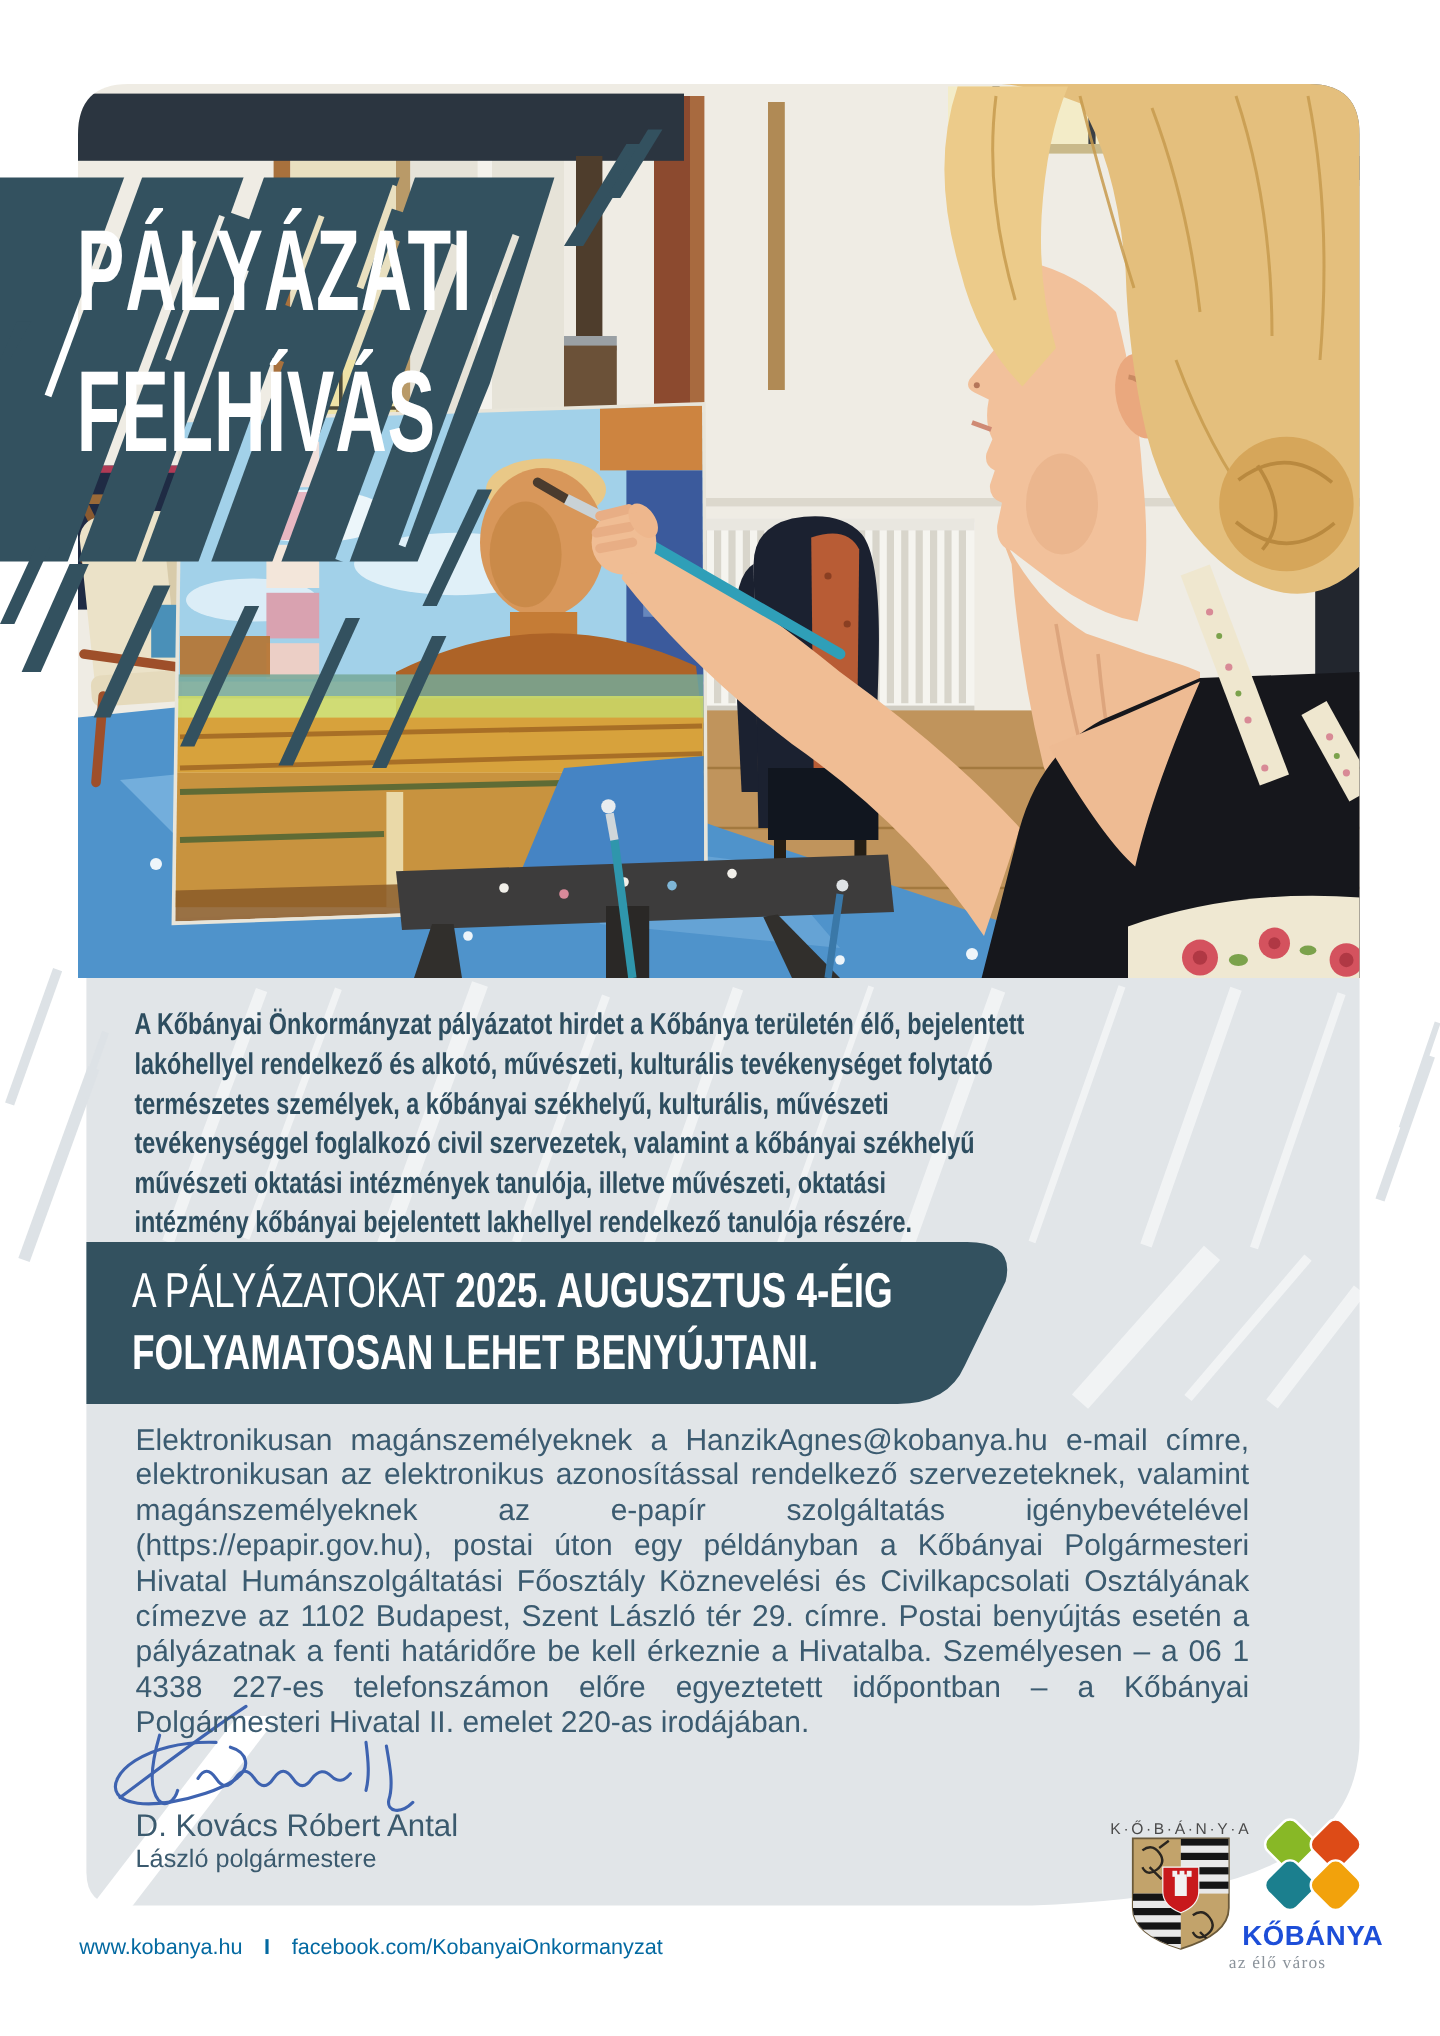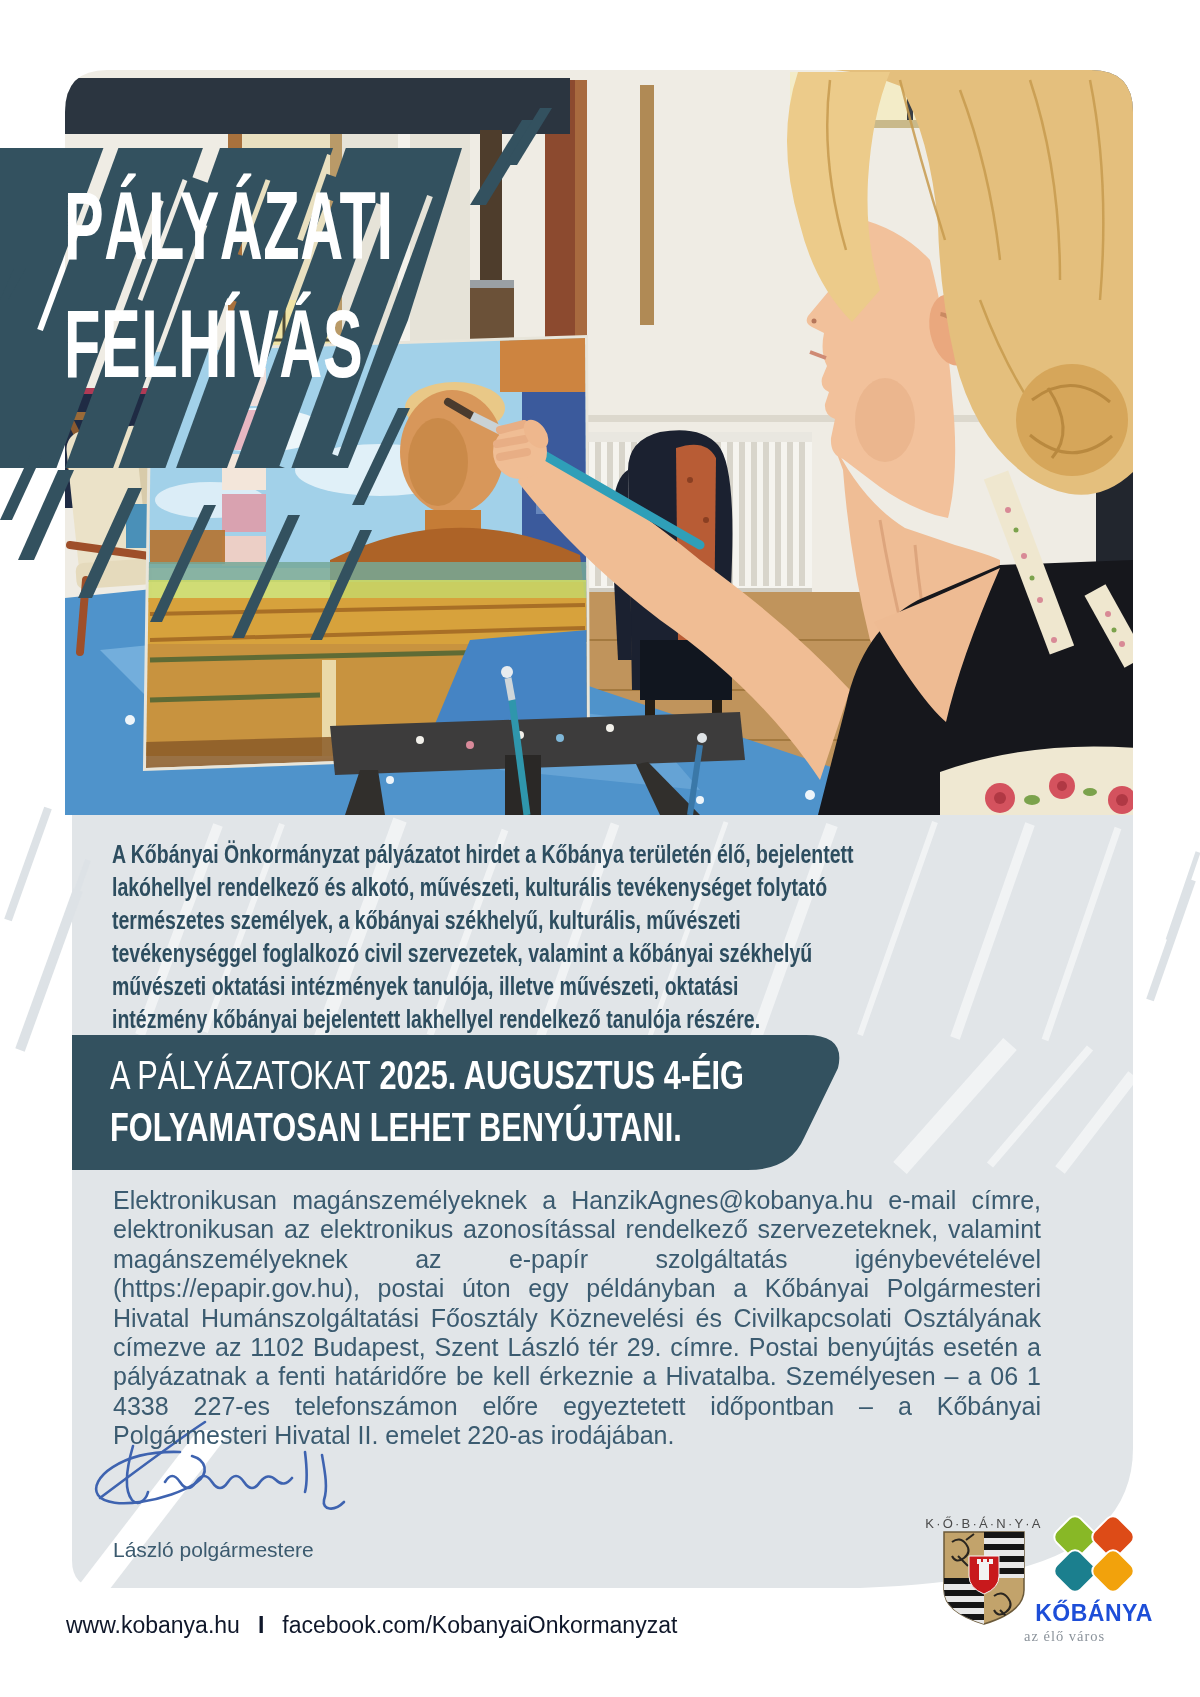--- a/index.html
+++ b/index.html
@@ -10,21 +10,21 @@
   .headline{color:#ffffff;font-weight:700;font-size:96px;line-height:1;letter-spacing:1px;
             transform:scaleX(.62);transform-origin:left top;white-space:nowrap;}
   .intro{color:#2d4d5f;font-weight:700;font-size:25px;line-height:33px;white-space:pre-line;
          transform:scaleX(.78);transform-origin:left top;width:1180px;}
   .deadline{color:#ffffff;font-size:41px;line-height:52px;font-weight:700;white-space:nowrap;
             transform:scaleX(.75);transform-origin:left top;}
   .deadline .light{font-weight:400;}
   .bodypar{color:#3b5b70;font-size:25px;line-height:29.4px;text-align:justify;width:928px;}
   .signame{color:#3b5a6e;font-size:26px;font-weight:400;}
   .sigrole{color:#3b5a6e;font-size:21px;}
-  .footer{color:#0f172a;font-size:23px;}
+  .footer{color:#0369a1;font-size:18px;}
   .footer .sep{display:inline-block;margin:0 18px;font-weight:700;}
   .coatcap{color:#4a4a4a;font-size:13px;letter-spacing:2.2px;text-align:center;width:120px;}
   .citname{color:#1d4ed8;font-size:23px;font-weight:700;letter-spacing:.5px;text-align:center;width:140px;}
   .cittag{color:#8b939b;font-size:14.5px;text-align:left;width:140px;letter-spacing:1px;font-family:Liberation Serif, serif;}
 </style>
 </head>
 <body>
 
 <div class="page">
 
@@ -422,20 +422,21 @@
 művészeti oktatási intézmények tanulója, illetve művészeti, oktatási
 intézmény kőbányai bejelentett lakhellyel rendelkező tanulója részére.</div>
 
 <div class="abs deadline" style="left:110px;top:1049px;">
   <div><span class="light">A PÁLYÁZATOKAT</span> <span>2025. AUGUSZTUS 4-ÉIG</span></div>
   <div>FOLYAMATOSAN LEHET BENYÚJTANI.</div>
 </div>
 
 <div class="abs bodypar" style="left:113px;top:1186px;">Elektronikusan magánszemélyeknek a HanzikAgnes@kobanya.hu e-mail címre, elektronikusan az elektronikus azonosítással rendelkező szervezeteknek, valamint magánszemélyeknek az e-papír szolgáltatás igénybevételével (https://epapir.gov.hu), postai úton egy példányban a Kőbányai Polgármesteri Hivatal Humánszolgáltatási Főosztály Köznevelési és Civilkapcsolati Osztályának címezve az 1102 Budapest, Szent László tér 29. címre. Postai benyújtás esetén a pályázatnak a fenti határidőre be kell érkeznie a Hivatalba. Személyesen – a 06 1 4338 227-es telefonszámon előre egyeztetett időpontban – a Kőbányai Polgármesteri Hivatal II. emelet 220-as irodájában.</div>
 
+<div class="abs signame" style="left:113px;top:1506px;">D. Kovács Róbert Antal</div>
 <div class="abs sigrole" style="left:113px;top:1538px;">László polgármestere</div>
 
 <div class="abs footer" style="left:66px;top:1612px;">
   <span>www.kobanya.hu</span><span class="sep">I</span><span>facebook.com/KobanyaiOnkormanyzat</span>
 </div>
 
 <div class="abs coatcap" style="left:924px;top:1516px;">K·Ő·B·Á·N·Y·A</div>
 <div class="abs citname" style="left:1024px;top:1600px;">KŐBÁNYA</div>
 <div class="abs cittag" style="left:1024px;top:1628px;">az élő város</div>
 

